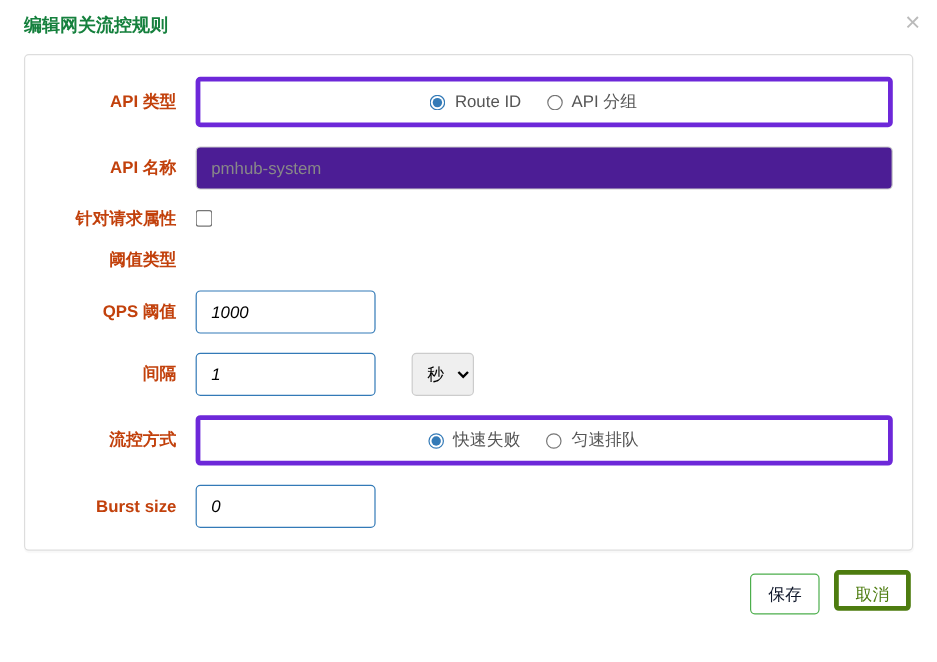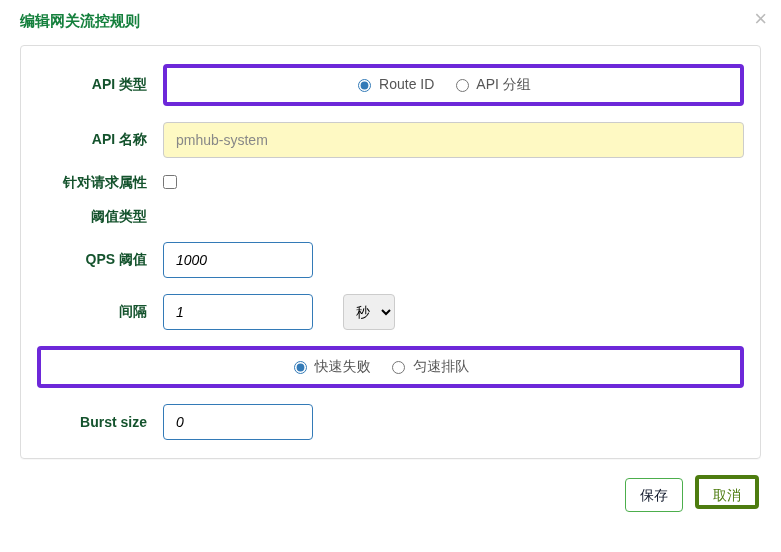--- a/index.html
+++ b/index.html
@@ -3,27 +3,27 @@
 <meta charset="utf-8">
 <style>
   * { box-sizing: border-box; margin: 0; padding: 0; }
   html, body { width: 781px; height: 552px; font-family: "Helvetica Neue", Helvetica, Arial, "Microsoft YaHei", sans-serif; font-size: 14px; color: #333; background: #fff; }
   .modal { position: relative; width: 781px; height: 552px; }
   .title-bar { padding: 12px 20px 6px 20px; font-weight: bold; font-size: 15px; color: #15803d; }
   .close-x { position: absolute; top: 6px; right: 14px; font-size: 22px; color: #bbb; cursor: pointer; font-weight: 300; }
   .panel { margin: 8px 20px 16px 20px; border: 1px solid #ddd; border-radius: 4px; padding: 18px 16px; box-shadow: 0 1px 1px rgba(0,0,0,0.03); }
   .form-row { display: flex; align-items: center; margin-bottom: 16px; }
   .form-row:last-child { margin-bottom: 0; }
-  .lbl { width: 110px; text-align: right; margin-right: 16px; font-weight: bold; color: #14532d; }
+  .lbl { width: 110px; text-align: right; margin-right: 16px; font-weight: bold; color: #c2410c; }
   .ctl { flex: 1; }
   .radio-bar { border: 4px solid #6d28d9; border-radius: 4px; padding: 8px 12px; text-align: center; color: #555; }
   .radio-bar label, .radio-inline label { margin-right: 18px; cursor: pointer; }
   .radio-bar input[type=radio], .radio-inline input[type=radio] { margin-right: 4px; vertical-align: middle; accent-color: #337ab7; }
   .text-input { width: 100%; height: 36px; padding: 6px 12px; font-size: 14px; border: 1px solid #ccc; border-radius: 4px; background: #fff; }
-  .text-input[disabled] { background: #fef9c3; color: #888; }
+  .text-input[disabled] { background: #4c1d95; color: #888; }
   .num-input { width: 150px; height: 36px; padding: 6px 12px; font-size: 14px; border: 1px solid #337ab7; border-radius: 4px; font-style: italic; }
   .sel { height: 36px; padding: 6px 8px; font-size: 14px; border: 1px solid #ccc; border-radius: 4px; background: #efefef; margin-left: 30px; }
   .cb { width: 14px; height: 14px; }
   .btn-row { text-align: right; padding: 0 22px 16px 0; }
   .btn { display: inline-block; height: 34px; line-height: 32px; padding: 0 14px; border-radius: 4px; font-size: 14px; background: #fff; cursor: pointer; }
   .btn-save { border: 1px solid #4cae4c; color: #0f172a; margin-right: 8px; margin-left: 16px; }
   .btn-cancel { border: 4px solid #4d7c0f; color: #4d7c0f; }
 </style>
 </head>
 <body>
@@ -80,20 +80,21 @@
       <div class="lbl">间隔</div>
       <div class="ctl" style="display:flex;align-items:center;">
         <input class="num-input" value="1" style="">
         <select class="sel">
           <option>秒</option>
         </select>
       </div>
     </div>
 
     <div class="form-row">
+      <div class="lbl">流控方式</div>
       <div class="ctl">
         <div class="radio-bar">
           <label>
             <input type="radio" name="cmode" checked="" style="">
             <span>快速失败</span>
           </label>
           <label>
             <input type="radio" name="cmode" style="">
             <span>匀速排队</span>
           </label>

